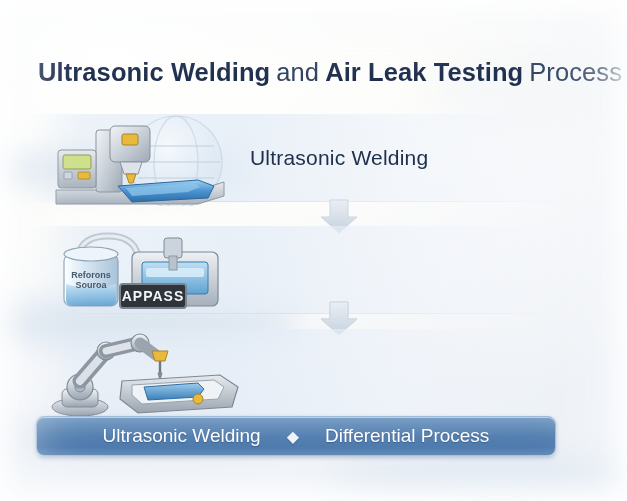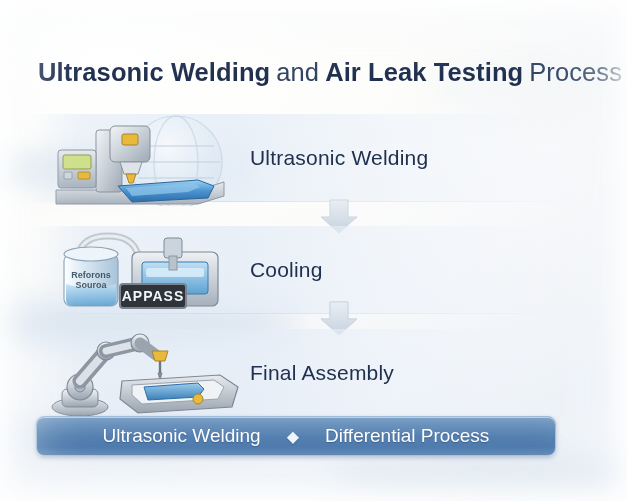--- a/index.html
+++ b/index.html
@@ -198,21 +198,20 @@
         <rect x="94" y="40" width="66" height="32" rx="3" fill="url(#water)" stroke="#3d7aa8" stroke-width="1"></rect>
         <rect x="98" y="46" width="58" height="9" rx="2" fill="#dff0fb" opacity=".8"></rect>
         <rect x="116" y="16" width="18" height="20" rx="3" fill="#cbd4dd" stroke="#7f8a96" stroke-width="1"></rect>
         <rect x="121" y="34" width="8" height="14" fill="#b9c3cd" stroke="#7f8a96" stroke-width=".8"></rect>
 
         <rect x="72" y="62" width="66" height="24" rx="3" fill="#2e3439" stroke="#7b848e" stroke-width="2"></rect>
         <text x="105" y="79" text-anchor="middle" font-family="Liberation Sans, sans-serif" font-size="14" font-weight="bold" fill="#f2f5f8" letter-spacing="1">APPASS</text>
       </svg>
     </div>
 
-    <div class="step-label">Cooling</div>
   </div>
 
   <div class="arrow arrow2">
     <svg width="46" height="38" viewBox="0 0 46 38">
       <path d="M14 2 h18 v17 h9 L23 35 L5 19 h9 z" fill="url(#ar)" stroke="#cdd7e2" stroke-width="1"></path>
       <defs>
         <linearGradient id="ar2" x1="0" y1="0" x2="0" y2="1">
           <stop offset="0" stop-color="#e9eef4"></stop>
             <stop offset="1" stop-color="#c7d2de"></stop>
         </linearGradient>
@@ -259,21 +258,20 @@
         <path d="M112 36 L112 52" stroke="#6d7884" stroke-width="2.4"></path>
         <path d="M110 48 h4 l-2 7 z" fill="#8d97a2" stroke="#6d7884" stroke-width=".8"></path>
 
         <path d="M74 56 L172 50 L190 62 L184 82 L90 88 L72 74 Z" fill="url(#tray)" stroke="#7e8894" stroke-width="1.2"></path>
         <path d="M84 60 L166 55 L176 62 L170 74 L94 79 L84 70 Z" fill="#f0f3f6" stroke="#9aa4af" stroke-width="1"></path>
         <path d="M96 62 L150 58 L156 64 L150 72 L100 75 Z" fill="url(#blu3)" stroke="#2f6fa8" stroke-width="1"></path>
         <circle cx="150" cy="74" r="5" fill="#e8b93a" stroke="#a9862a" stroke-width="1"></circle>
       </svg>
     </div>
 
-    <div class="step-label">Final Assembly</div>
   </div>
 
   <div class="banner">
     <div class="banner-inner">
       <span>Ultrasonic Welding</span>
       <span class="diamond">◆</span>
       <span>Differential Process</span>
     </div>
   </div>
 

